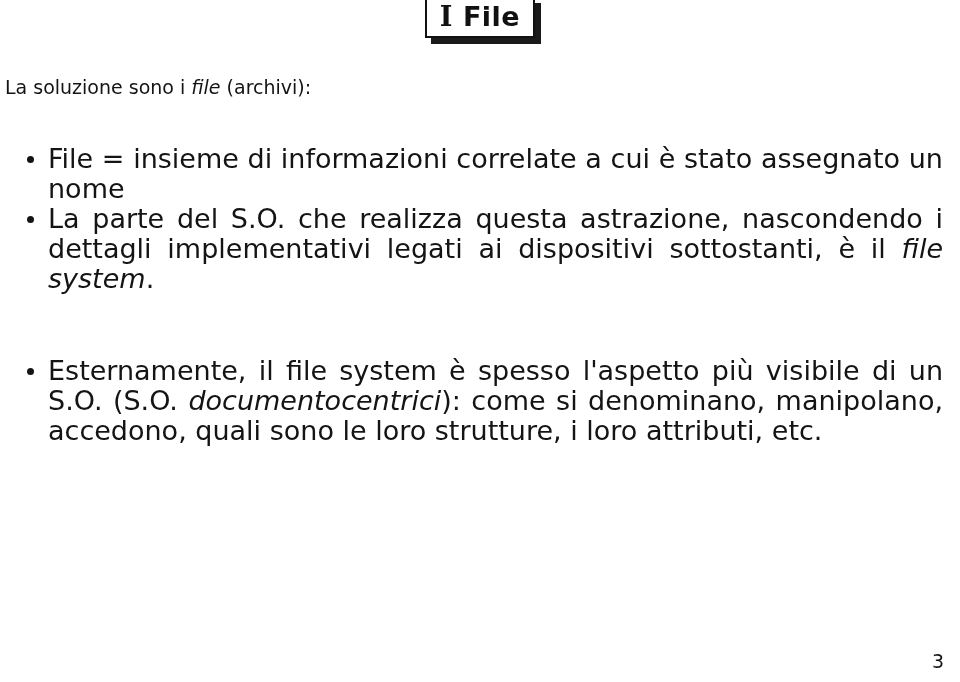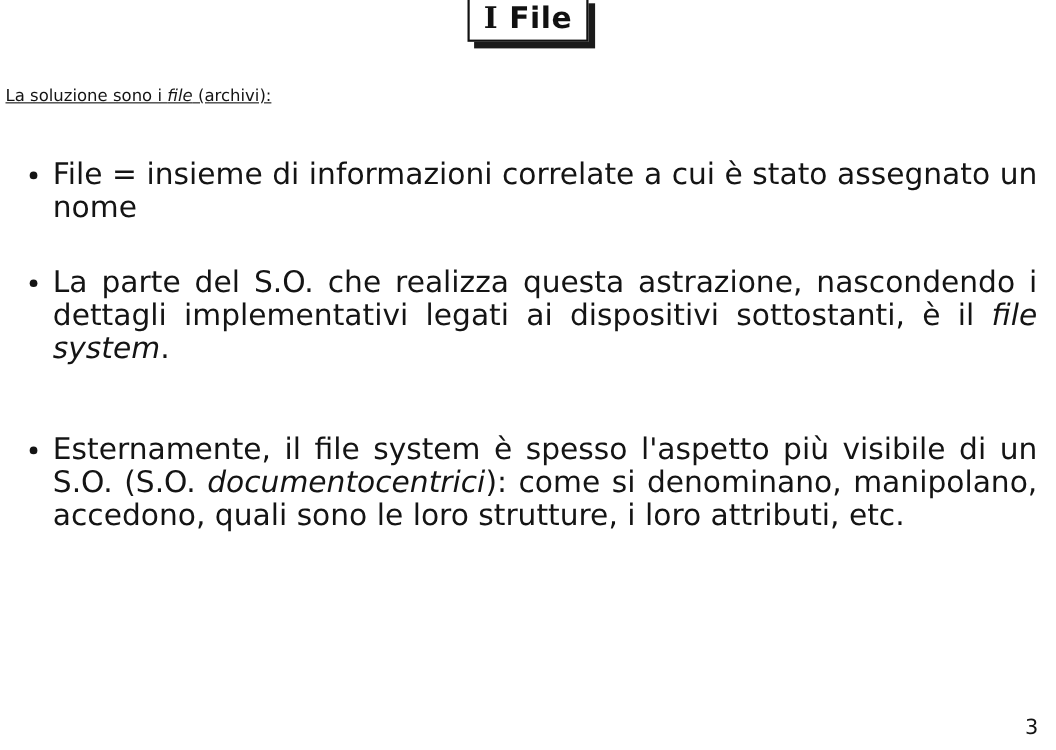--- a/index.html
+++ b/index.html
@@ -74,23 +74,22 @@
     left: 5px;
     top: 72px;
     width: 938px;
     font-size: 21.5px;
     line-height: 30px;
   }
 
   .lead {
     margin: 0 0 0 0;
     text-align: left;
-    font-size: 15px;
+    font-size: 19px;
     line-height: 30px;
-    text-decoration: underline;
   }
 
   ul.bullets {
     list-style: none;
     margin: 0;
     padding: 0;
   }
   ul.bullets > li {
     position: relative;
     padding-left: 43px;
@@ -108,21 +107,21 @@
     background: #141414;
     border-radius: 50%;
   }
   
   ul.bullets > li .txt {
     display: block;
   }
 
   .sp-1 { margin-top: 42px; }   
   .sp-2 { margin-top: 45px; }   
-  .sp-3 { margin-top: 38px; }   
+  .sp-3 { }   
   .sp-4 { margin-top: 62px; }   
   .sp-5 { margin-top: 62px; }   
 
   em, .it {
     font-style: italic;
   }
 
   
   .page-no {
     position: absolute;

